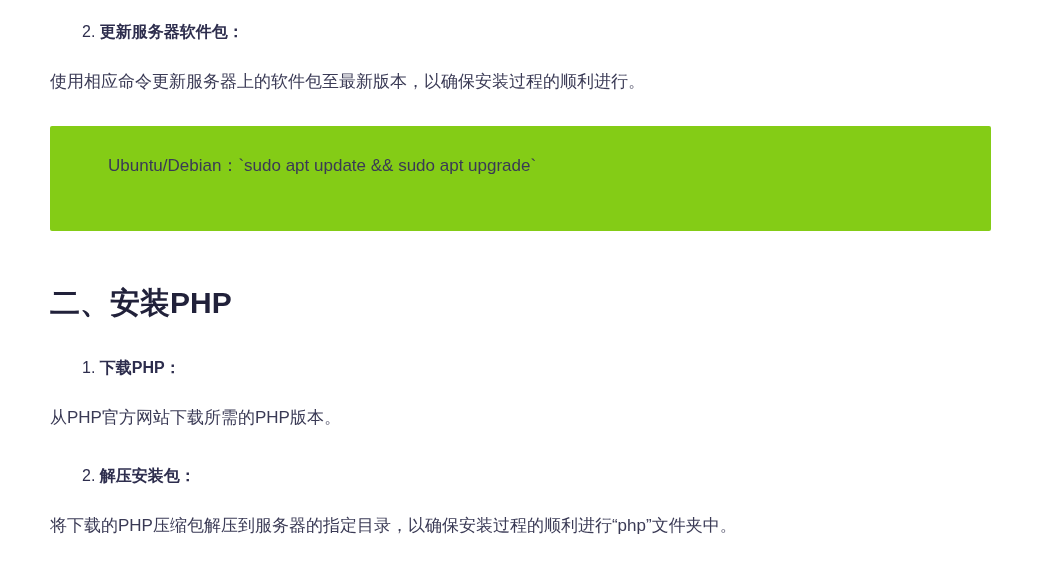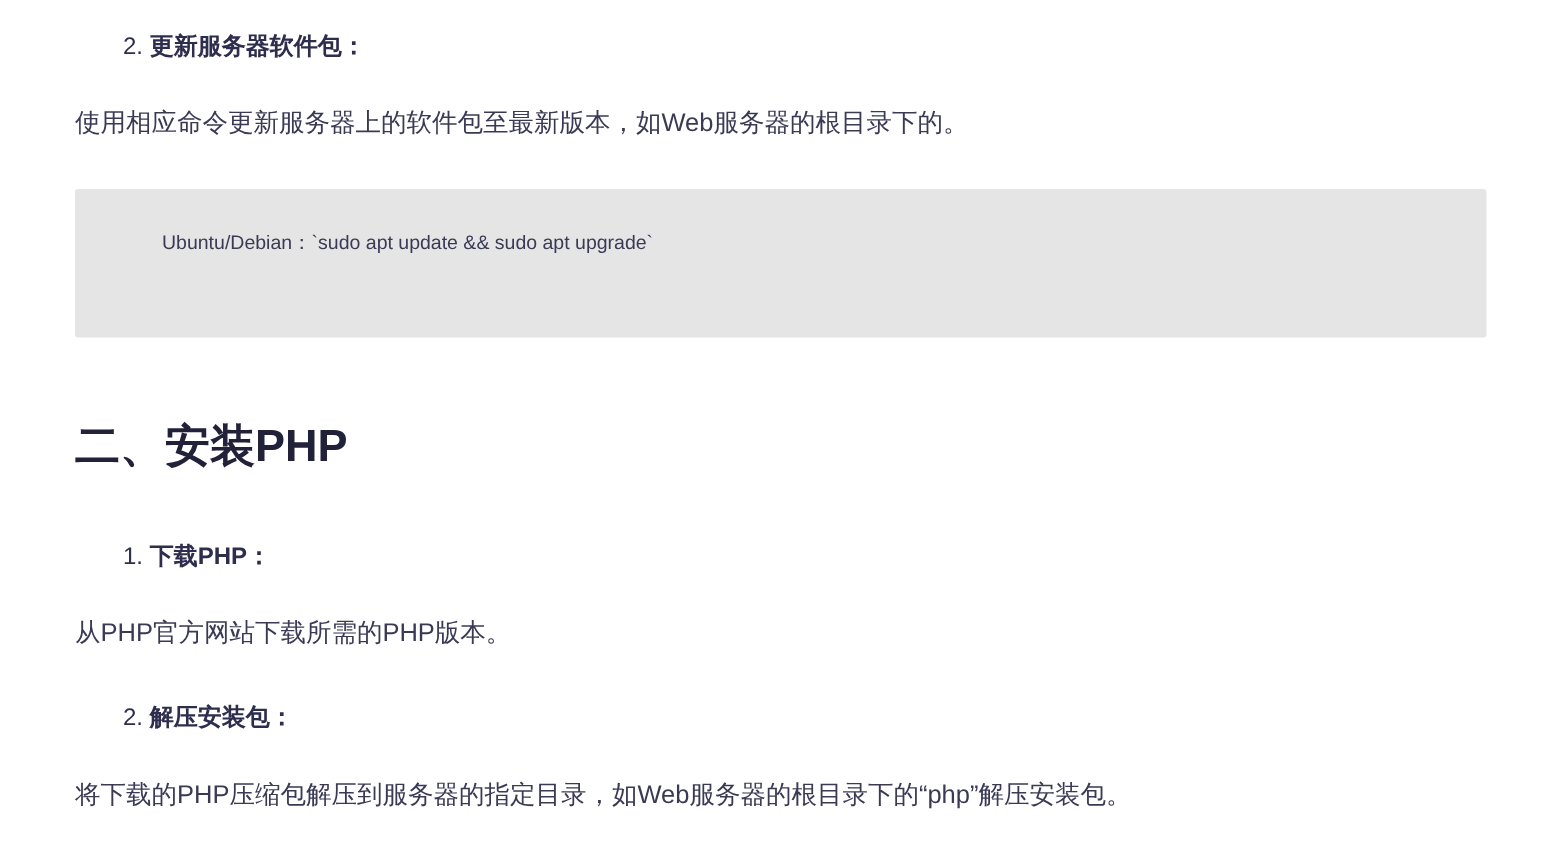--- a/index.html
+++ b/index.html
@@ -28,60 +28,60 @@
     .list-item .bold {
       font-weight: 700;
     }
     .paragraph {
       font-size: 17px;
       line-height: 1.8;
       margin-bottom: 28px;
       color: #3a3a55;
     }
     .code-block {
-      background: #e5e5e5;
+      background: #84cc16;
       padding: 26px 26px 28px 26px;
       margin-bottom: 52px;
-      font-size: 13px;
+      font-size: 17px;
       line-height: 1.6;
       color: #3a3a55;
       border-radius: 2px;
     }
     .code-block .line1 {
       margin-left: 32px;
       margin-bottom: 24px;
     }
     .code-block .line2 {
       margin-left: 0;
     }
     h2.section-title {
       font-size: 30px;
       font-weight: 700;
       color: #21213a;
-      margin-bottom: 40px;
+      margin-bottom: 30px;
     }
   </style>
 </head>
 <body>
 
 <div class="list-item">
   <span class="num">2. </span><span class="bold">更新服务器软件包：</span>
 </div>
 
-<p class="paragraph">使用相应命令更新服务器上的软件包至最新版本，如Web服务器的根目录下的。</p>
+<p class="paragraph">使用相应命令更新服务器上的软件包至最新版本，以确保安装过程的顺利进行。</p>
 
 <div class="code-block">
   <div class="line1">Ubuntu/Debian：`sudo apt update &amp;&amp; sudo apt upgrade`</div>
 </div>
 
 <h2 class="section-title">二、安装PHP</h2>
 
 <div class="list-item">
   <span class="num">1. </span><span class="bold">下载PHP：</span>
 </div>
 
 <p class="paragraph">从PHP官方网站下载所需的PHP版本。</p>
 
 <div class="list-item">
   <span class="num">2. </span><span class="bold">解压安装包：</span>
 </div>
 
-<p class="paragraph">将下载的PHP压缩包解压到服务器的指定目录，如Web服务器的根目录下的“php”解压安装包。</p>
+<p class="paragraph">将下载的PHP压缩包解压到服务器的指定目录，以确保安装过程的顺利进行“php”文件夹中。</p>
 
 </body></html>

